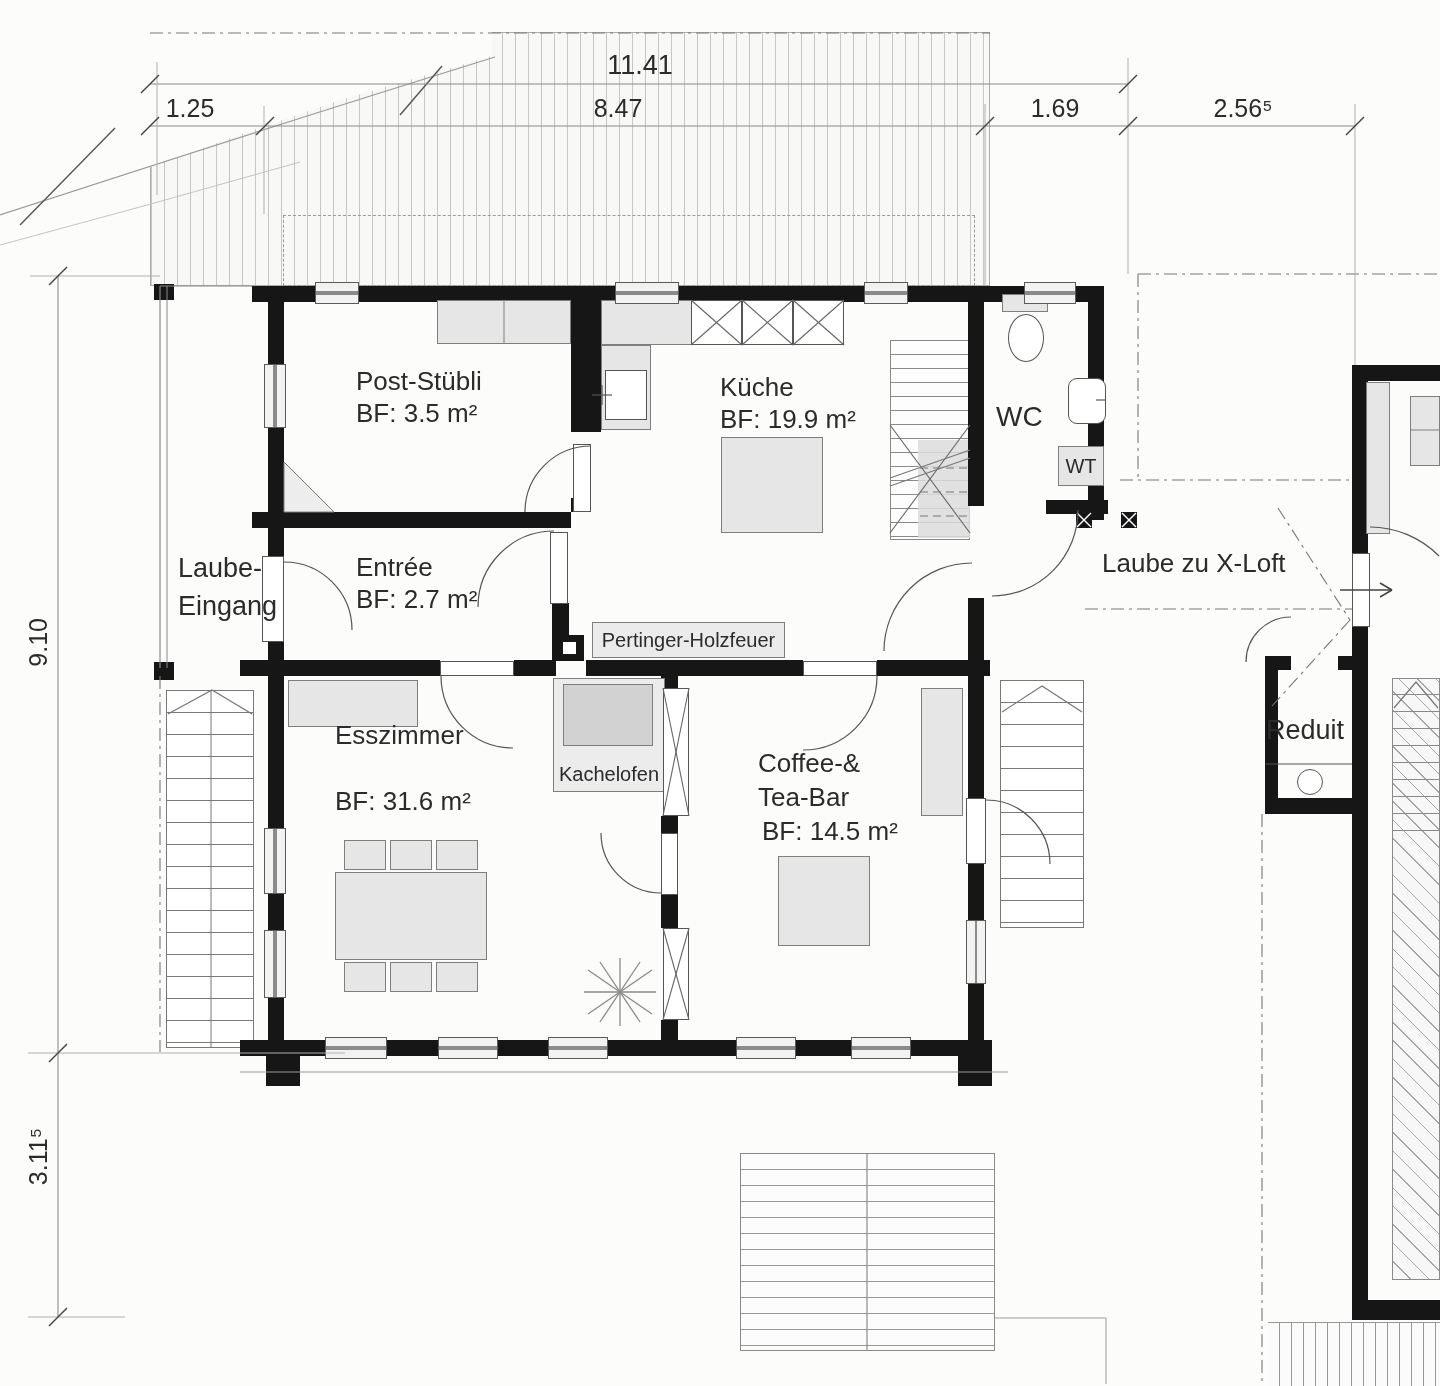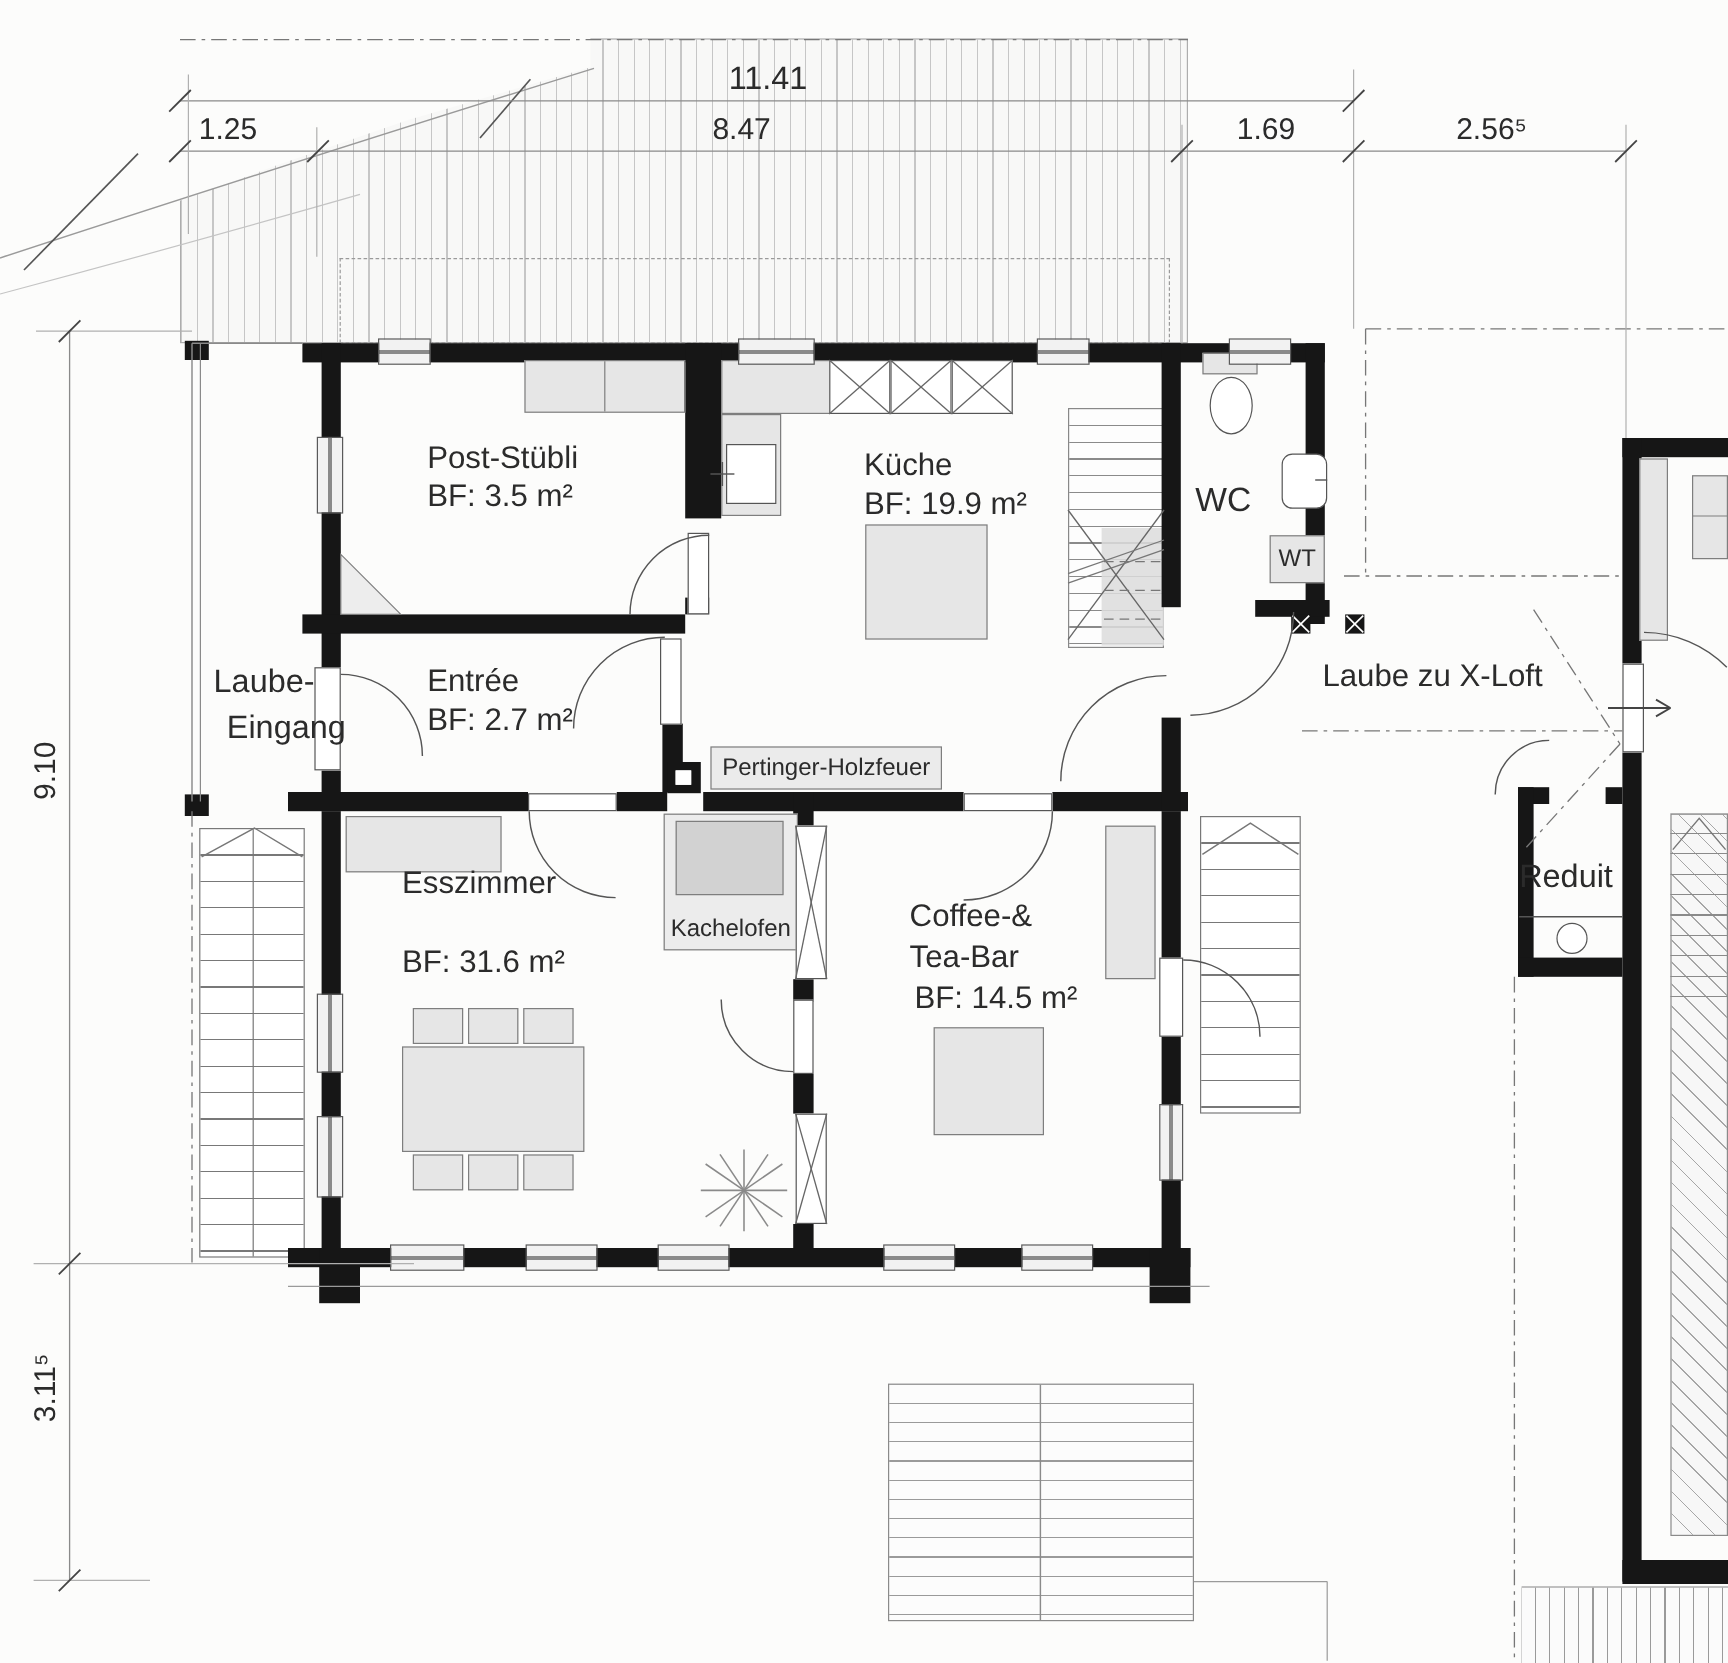--- a/index.html
+++ b/index.html
@@ -294,21 +294,21 @@
   <div class="vdim" style="left:24px;top:1128px;">3.11⁵</div>
 
   <div class="label" style="left:356px;top:366px;">Post-Stübli</div>
   <div class="label" style="left:356px;top:398px;">BF: 3.5 m²</div>
   <div class="label" style="left:720px;top:372px;">Küche</div>
   <div class="label" style="left:720px;top:404px;">BF: 19.9 m²</div>
   <div class="label" style="left:996px;top:370px;font-size:28px;margin-top:30px;">WC</div>
   <div class="label" style="left:356px;top:552px;">Entrée</div>
   <div class="label" style="left:356px;top:584px;">BF: 2.7 m²</div>
   <div class="label" style="left:178px;top:552px;font-size:27px;">Laube-</div>
-  <div class="label" style="left:178px;top:590px;font-size:27px;margin-left:11px;">Eingang</div>
+  <div class="label" style="left:178px;top:590px;font-size:27px;">Eingang</div>
   <div class="label" style="left:335px;top:720px;">Esszimmer</div>
   <div class="label" style="left:335px;top:786px;">BF: 31.6 m²</div>
   <div class="label" style="left:553px;top:762px;width:112px;text-align:center;font-size:20px;z-index:5;">Kachelofen</div>
   <div class="label" style="left:758px;top:748px;">Coffee-&amp;</div>
   <div class="label" style="left:758px;top:782px;">Tea-Bar</div>
   <div class="label" style="left:762px;top:816px;">BF: 14.5 m²</div>
   <div class="label" style="left:1102px;top:548px;">Laube zu X-Loft</div>
   <div class="label" style="left:1266px;top:714px;font-size:27px;">Reduit</div>
 
 </div>

